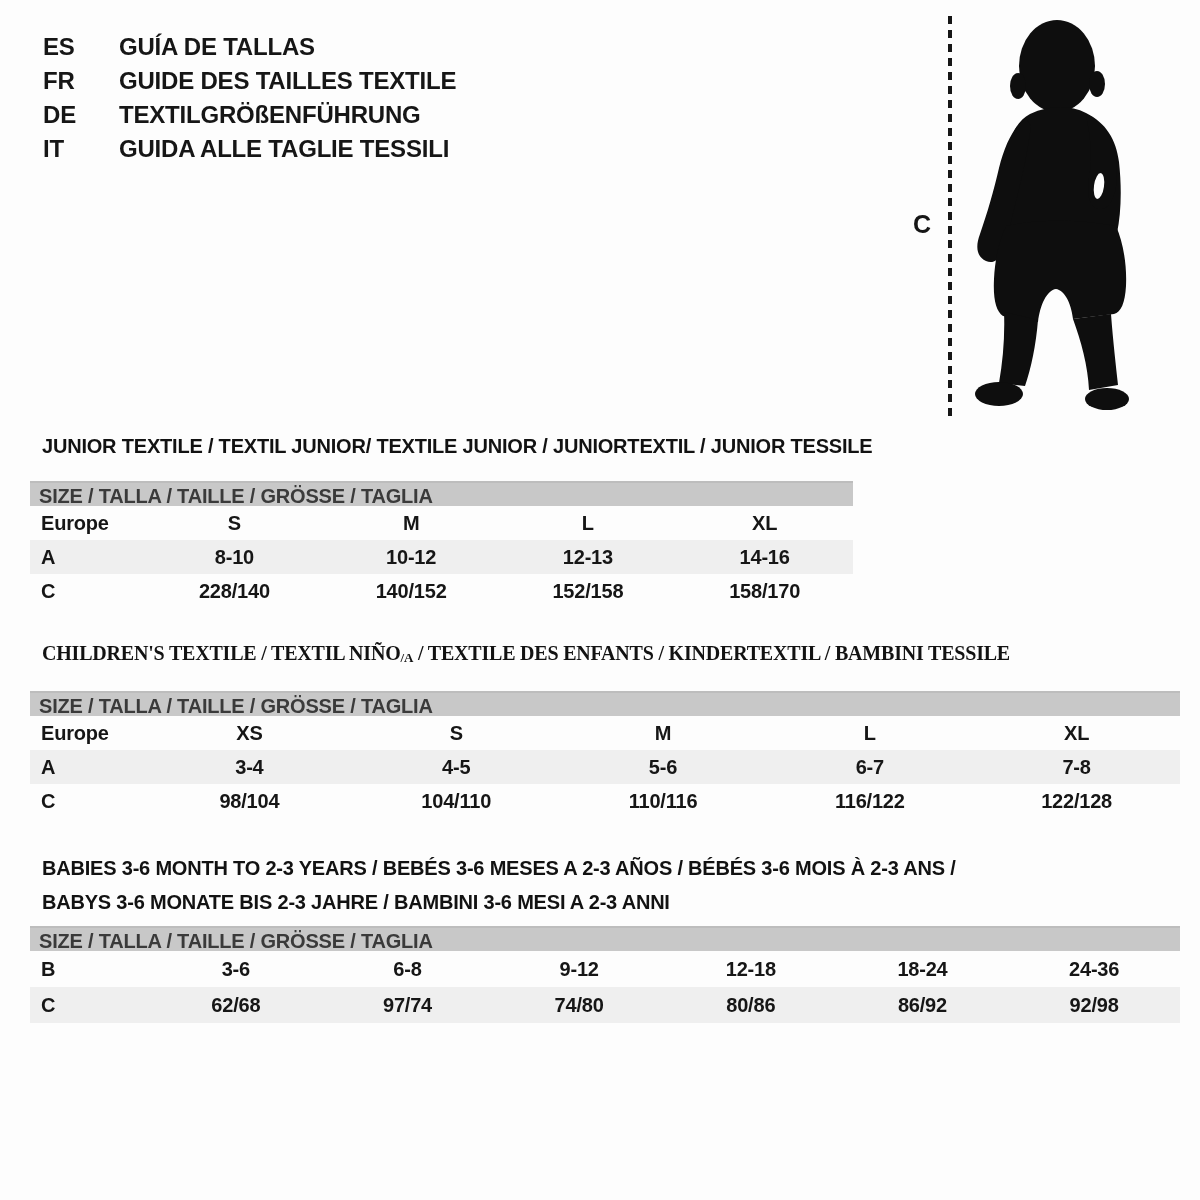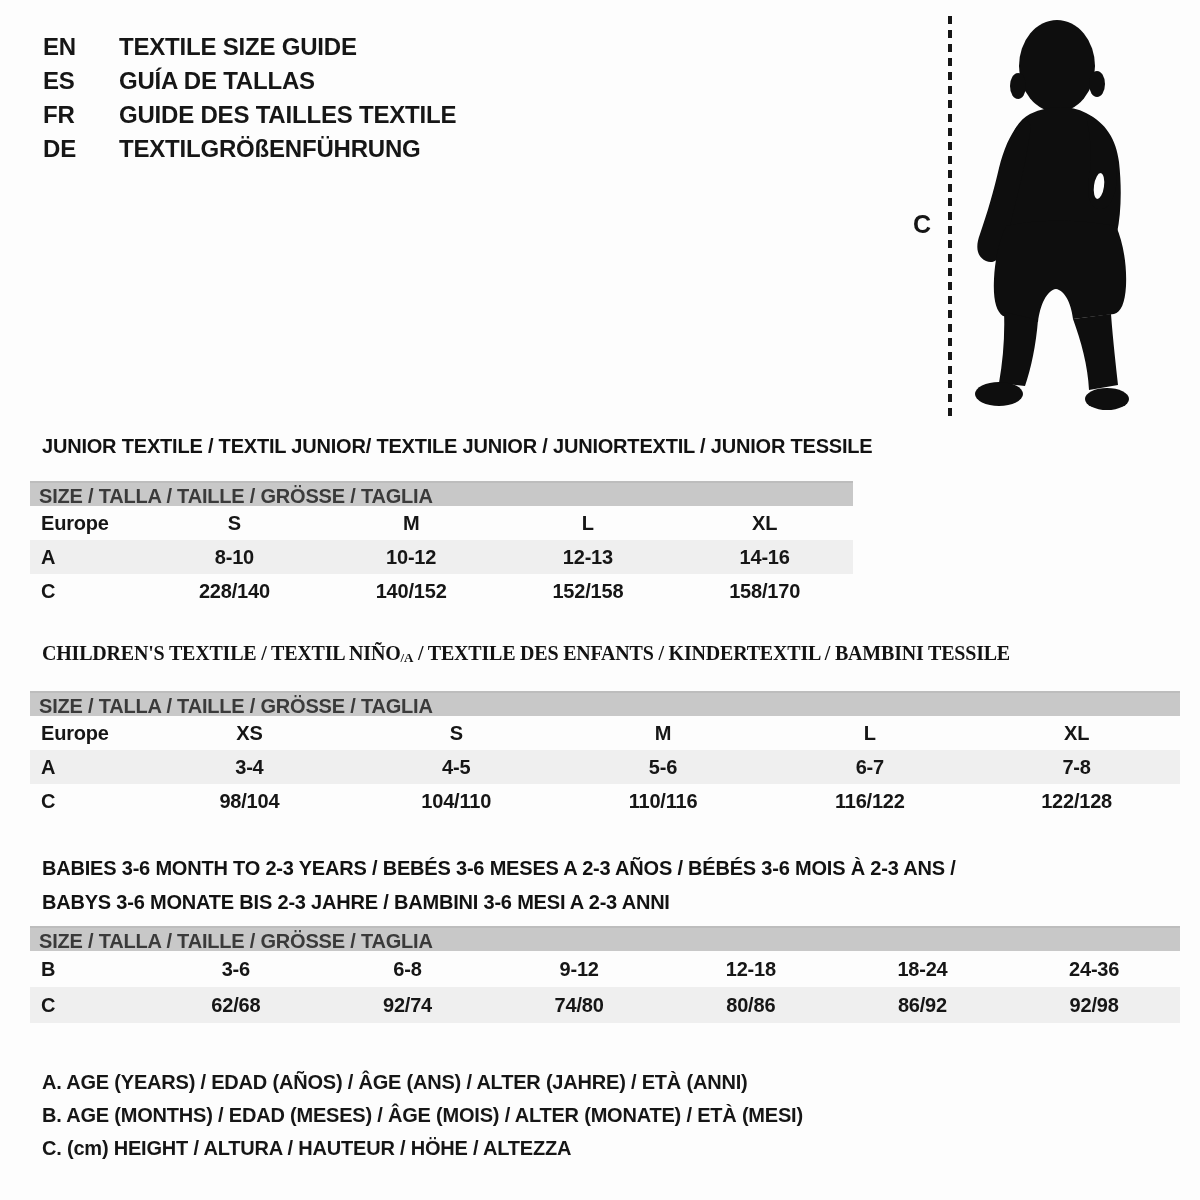--- a/index.html
+++ b/index.html
@@ -50,34 +50,34 @@
   .legend{position:absolute;left:42px;top:1066px;}
   .legend-line{font-size:20px;line-height:33px;white-space:nowrap;}
 </style>
 </head>
 <body>
 
 <div class="page">
 
   <div class="lang">
     <div class="lang-row">
-      <span class="lang-code">EN</span>
-      <span class="lang-label">TEXTILE SIZE GUIDE</span>
-    </div>
-    <div class="lang-row">
       <span class="lang-code">ES</span>
       <span class="lang-label">GUÍA DE TALLAS</span>
     </div>
     <div class="lang-row">
       <span class="lang-code">FR</span>
       <span class="lang-label">GUIDE DES TAILLES TEXTILE</span>
     </div>
     <div class="lang-row">
       <span class="lang-code">DE</span>
       <span class="lang-label">TEXTILGRÖßENFÜHRUNG</span>
+    </div>
+    <div class="lang-row">
+      <span class="lang-code">IT</span>
+      <span class="lang-label">GUIDA ALLE TAGLIE TESSILI</span>
     </div>
   </div>
 
   <div class="height-line"></div>
   <div class="height-c">C</div>
   <svg class="silhouette" viewBox="0 0 182 406" aria-hidden="true">
     <g fill="#0e0e0e">
 
       <ellipse cx="97" cy="52" rx="38" ry="46"></ellipse>
       <ellipse cx="58" cy="72" rx="8" ry="13"></ellipse>
@@ -201,29 +201,24 @@
         <td>3-6</td>
         <td>6-8</td>
         <td>9-12</td>
         <td>12-18</td>
         <td>18-24</td>
         <td>24-36</td>
       </tr>
       <tr class="alt">
         <td class="rowlabel">C</td>
         <td>62/68</td>
-        <td>92/74</td>
+        <td>97/74</td>
         <td>74/80</td>
         <td>80/86</td>
         <td>86/92</td>
         <td>92/98</td>
       </tr>
     </tbody>
       </table>
   </div>
 
-  <div class="legend">
-    <div class="legend-line">A. AGE (YEARS) / EDAD (AÑOS) / ÂGE (ANS) / ALTER (JAHRE) / ETÀ (ANNI)</div>
-    <div class="legend-line">B. AGE (MONTHS) / EDAD (MESES) / ÂGE (MOIS) / ALTER (MONATE) / ETÀ (MESI)</div>
-    <div class="legend-line">C. (cm) HEIGHT / ALTURA / HAUTEUR / HÖHE / ALTEZZA</div>
-  </div>
 
 </div>
 
 </body></html>

